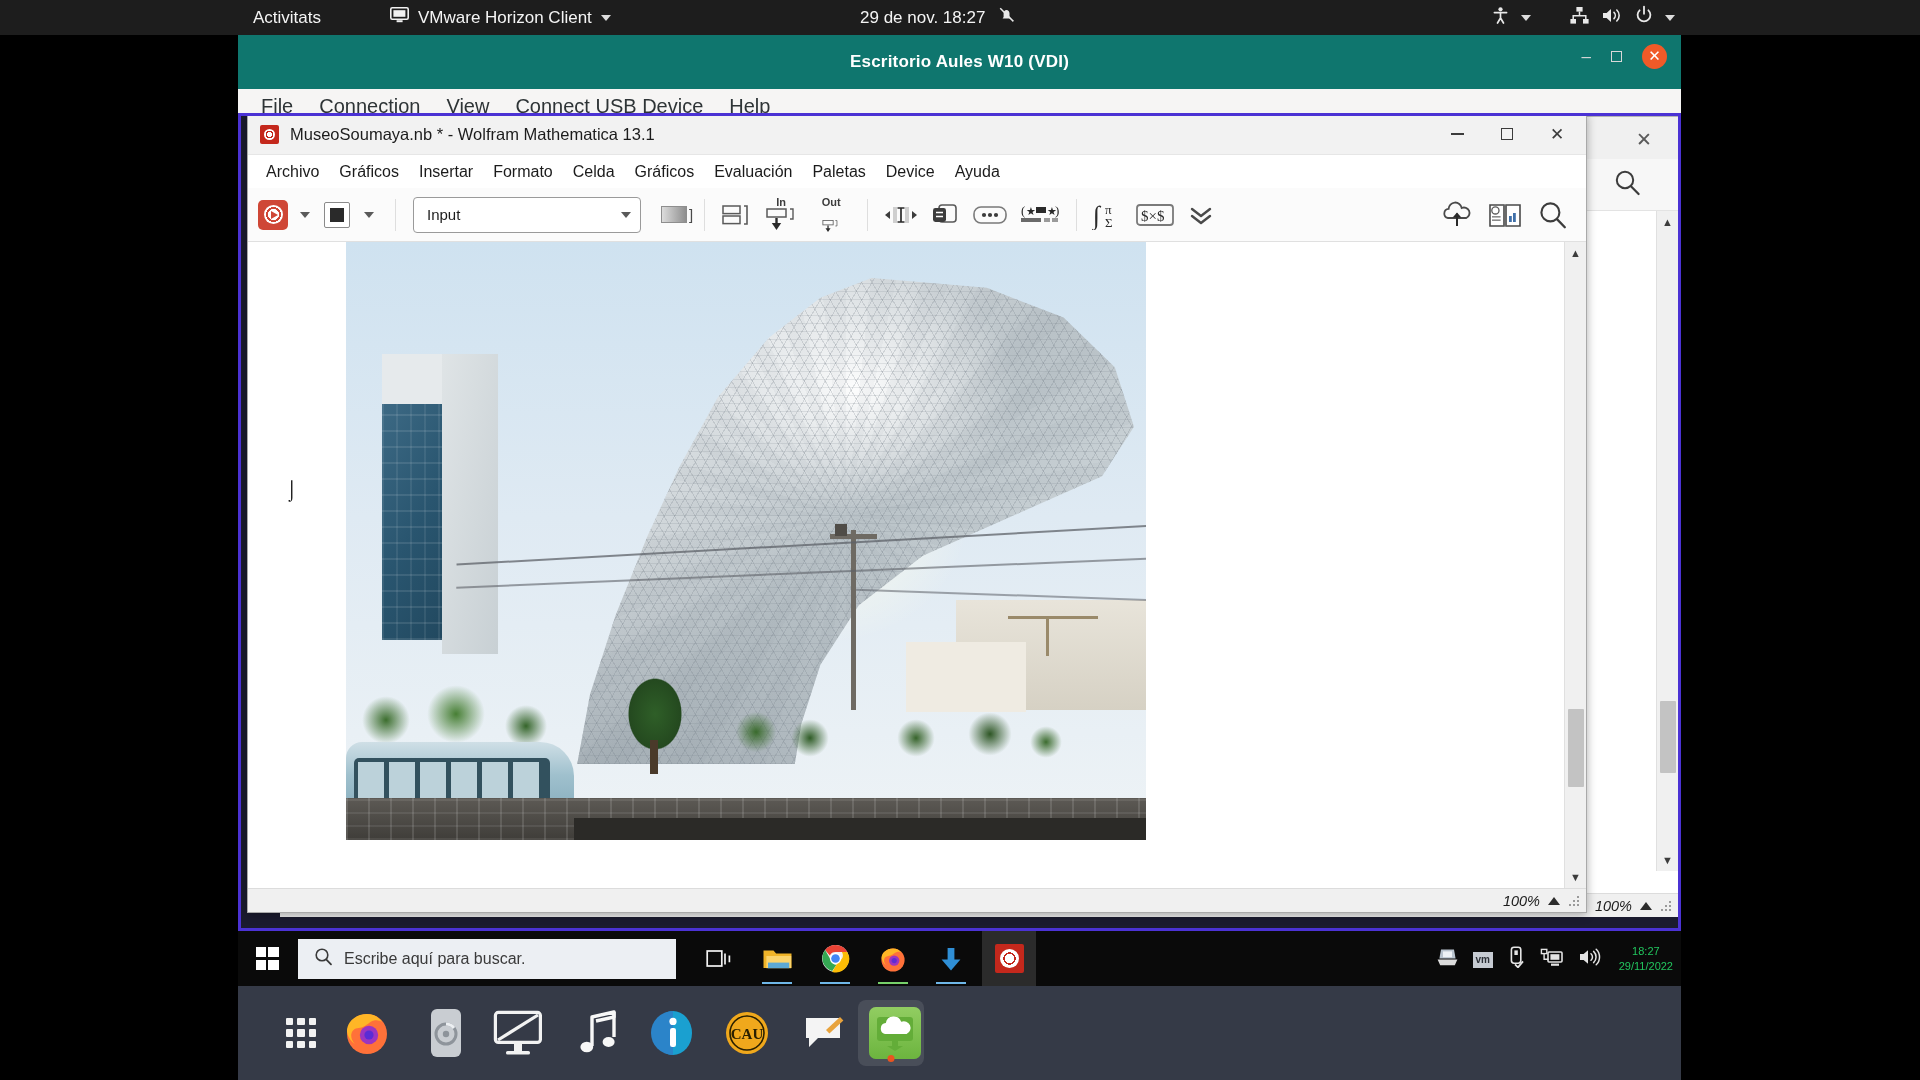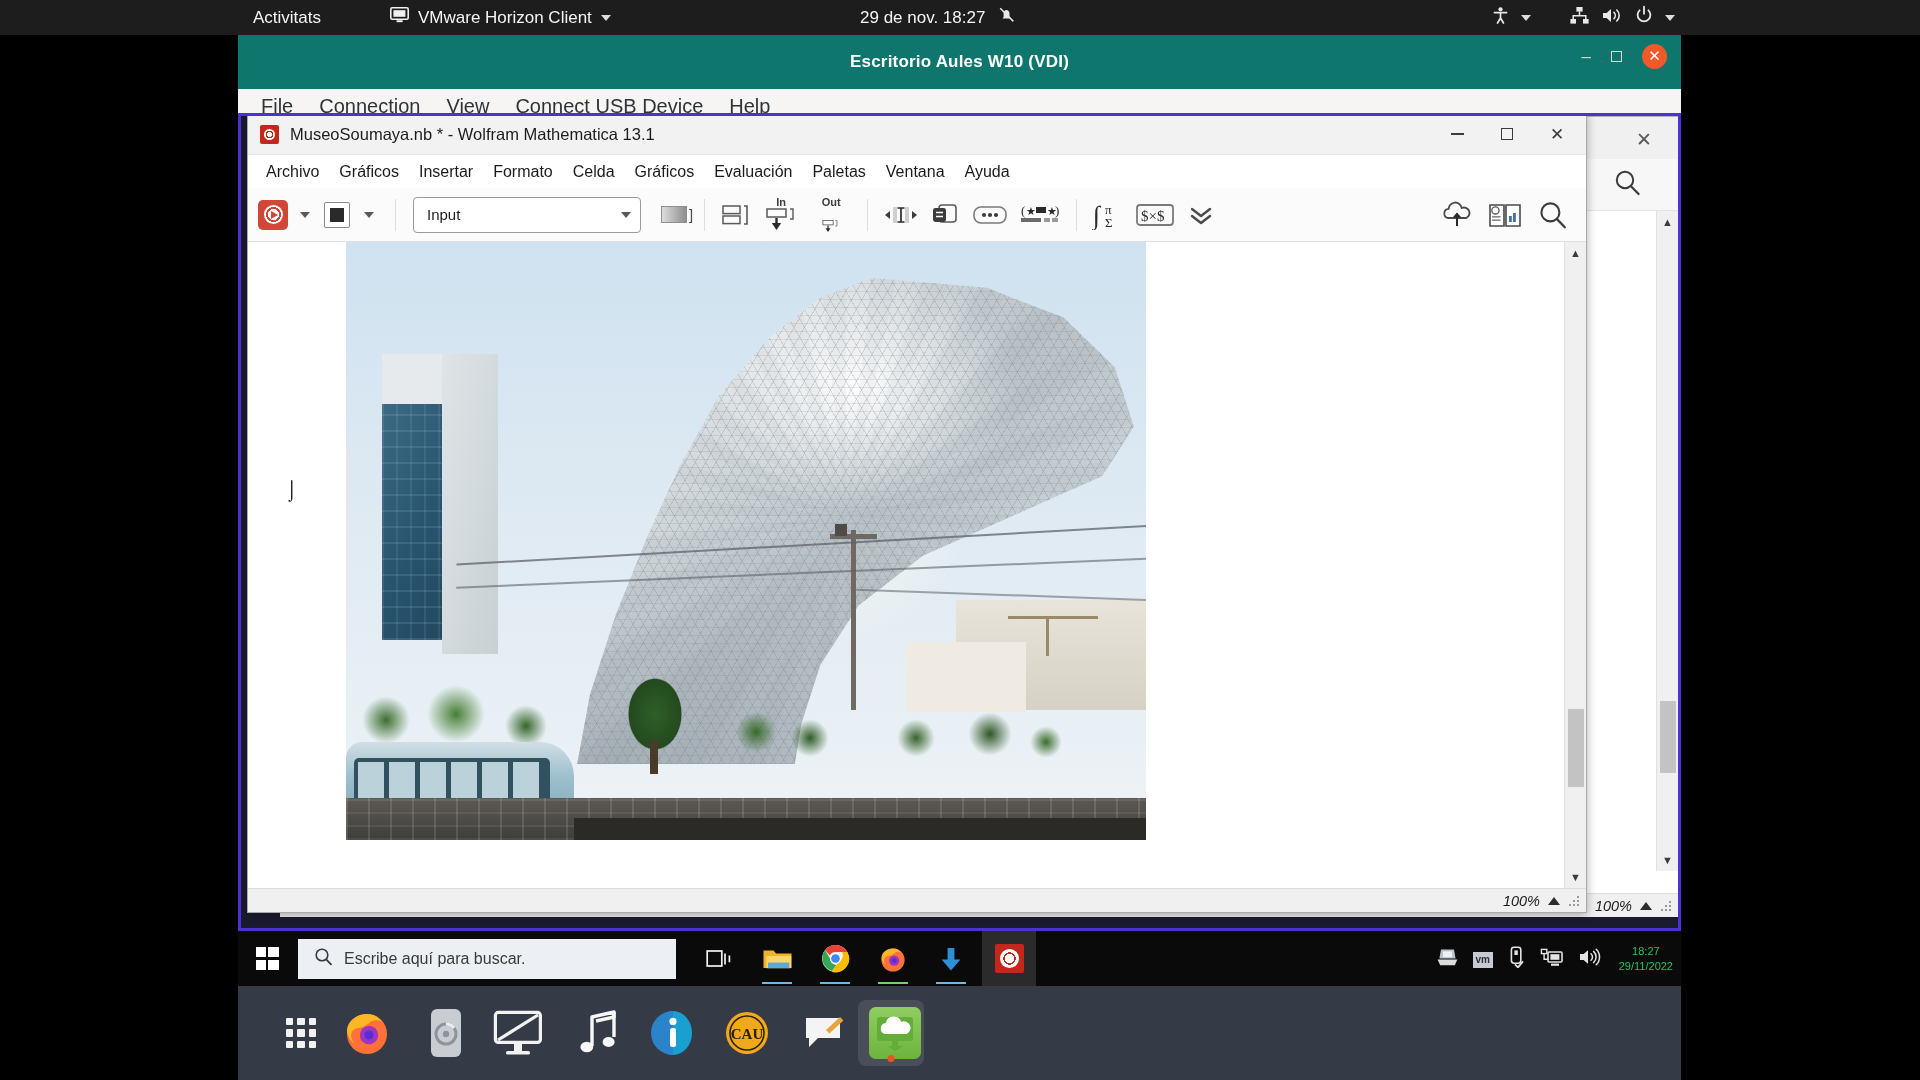--- a/index.html
+++ b/index.html
@@ -339,21 +339,21 @@
 
         <div class="mma-menubar">
           <span class="mi">Archivo</span>
           <span class="mi">Gráficos</span>
           <span class="mi">Insertar</span>
           <span class="mi">Formato</span>
           <span class="mi">Celda</span>
           <span class="mi">Gráficos</span>
           <span class="mi">Evaluación</span>
           <span class="mi">Paletas</span>
-          <span class="mi">Ventana</span>
+          <span class="mi">Device</span>
           <span class="mi">Ayuda</span>
         </div>
 
         <div class="mma-toolbar">
           <span class="tb-btn">
               <span class="eval-ico"></span>
             </span>
           <span class="tb-btn">
               <span class="mini-caret"></span>
             </span>

